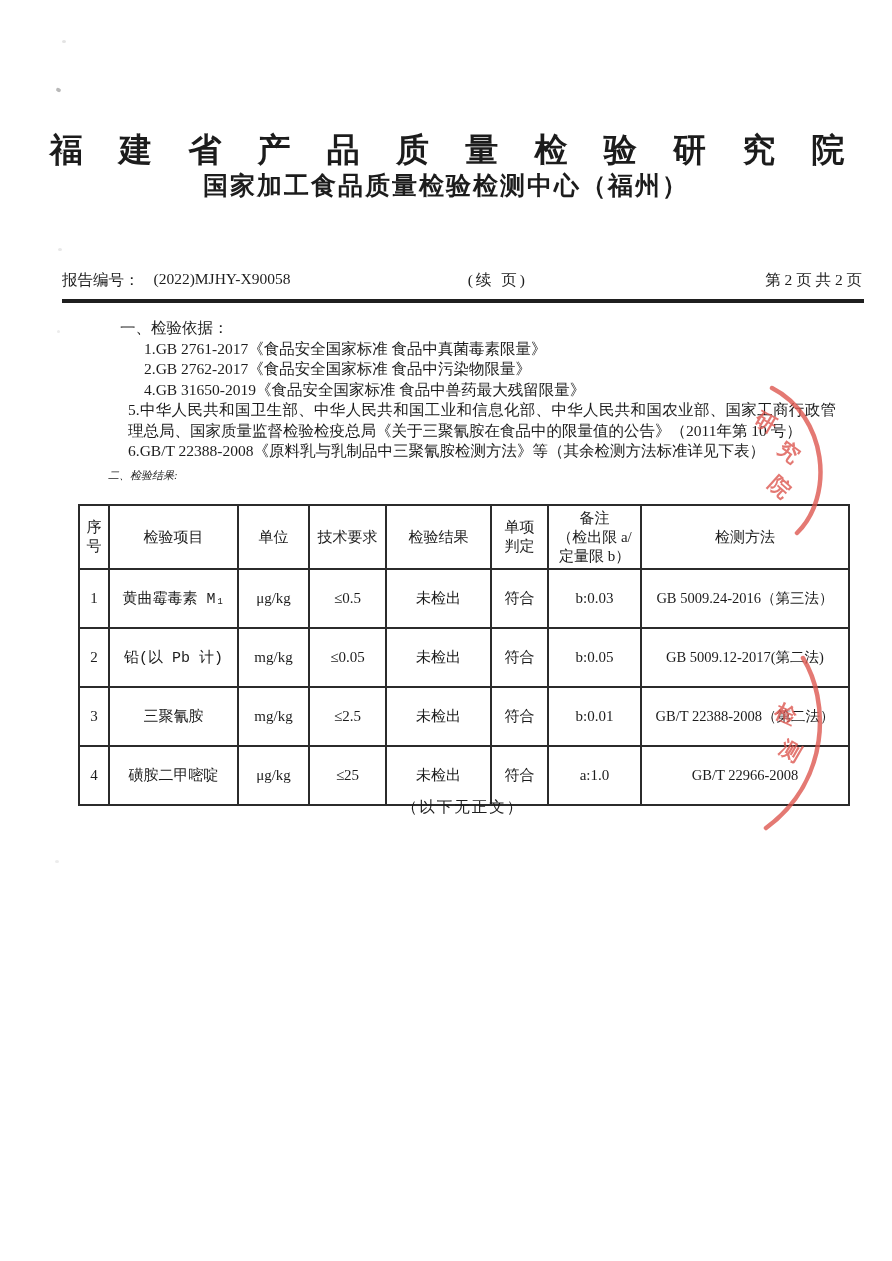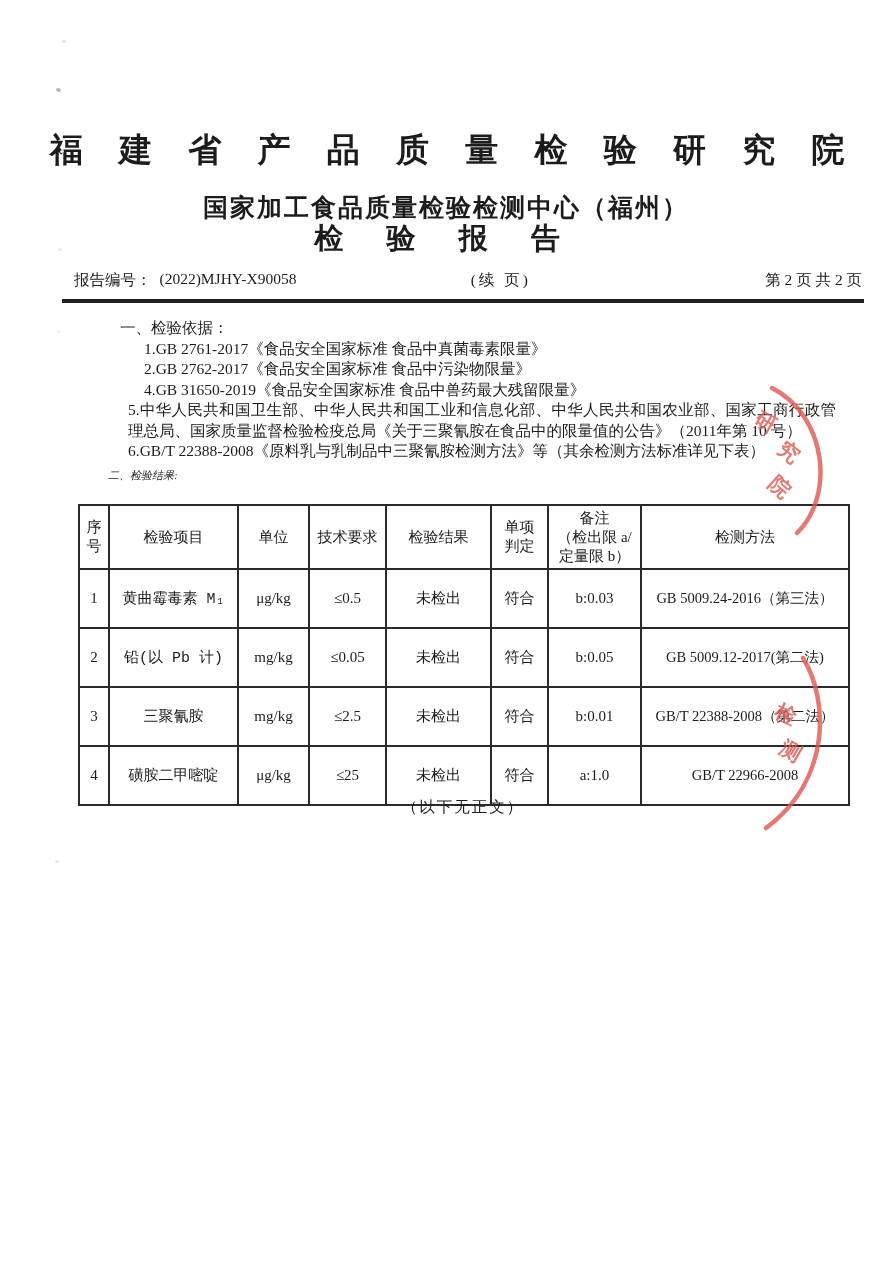--- a/index.html
+++ b/index.html
@@ -13,37 +13,37 @@
   }
   .page{position:absolute;inset:0;}
 
   
   .title1{
     position:absolute;top:128px;left:0;width:100%;
     text-align:center;font-size:33px;font-weight:700;
     letter-spacing:14px;white-space:nowrap;margin-left:8px;
   }
   .title2{
-    position:absolute;top:191px;left:0;width:100%;
+    position:absolute;top:169px;left:0;width:100%;
     text-align:center;font-size:25px;font-weight:700;
     letter-spacing:2px;white-space:nowrap;font-family:Liberation Serif, serif;
   }
   .title3{
     position:absolute;top:219px;left:0;width:100%;
     text-align:center;font-size:29px;font-weight:700;
     letter-spacing:18px;white-space:nowrap;
   }
 
   
   .meta-row{
     position:absolute;top:270px;left:62px;width:800px;
     display:flex;justify-content:space-between;align-items:baseline;
     font-size:15.5px;
   }
-  .meta-left{display:flex;gap:8px;white-space:nowrap;margin-left:12px;}
+  .meta-left{display:flex;gap:14px;white-space:nowrap;}
   .meta-center{white-space:nowrap;letter-spacing:3px;transform:translateX(-30px);}
   .meta-right{white-space:nowrap;}
   .rule{
     position:absolute;top:299px;left:62px;width:802px;height:4px;
     background:#1f1f1f;
   }
 
   
   .basis{
     position:absolute;top:318px;left:120px;width:716px;
@@ -99,21 +99,20 @@
   
   .speck{position:absolute;border-radius:50%;}
 </style>
 </head>
 <body>
 
 <div class="page">
 
   <div class="title1">福 建 省 产 品 质 量 检 验 研 究 院</div>
   <div class="title2">国家加工食品质量检验检测中心（福州）</div>
-  <div class="title3">检 验 报 告</div>
 
   <div class="meta-row">
     <div class="meta-left">
       <span>报告编号：</span>
       <span>(2022)MJHY-X90058</span>
     </div>
     <div class="meta-center">(续 页)</div>
     <div class="meta-right">第 2 页  共 2 页</div>
   </div>
   <div class="rule"></div>

